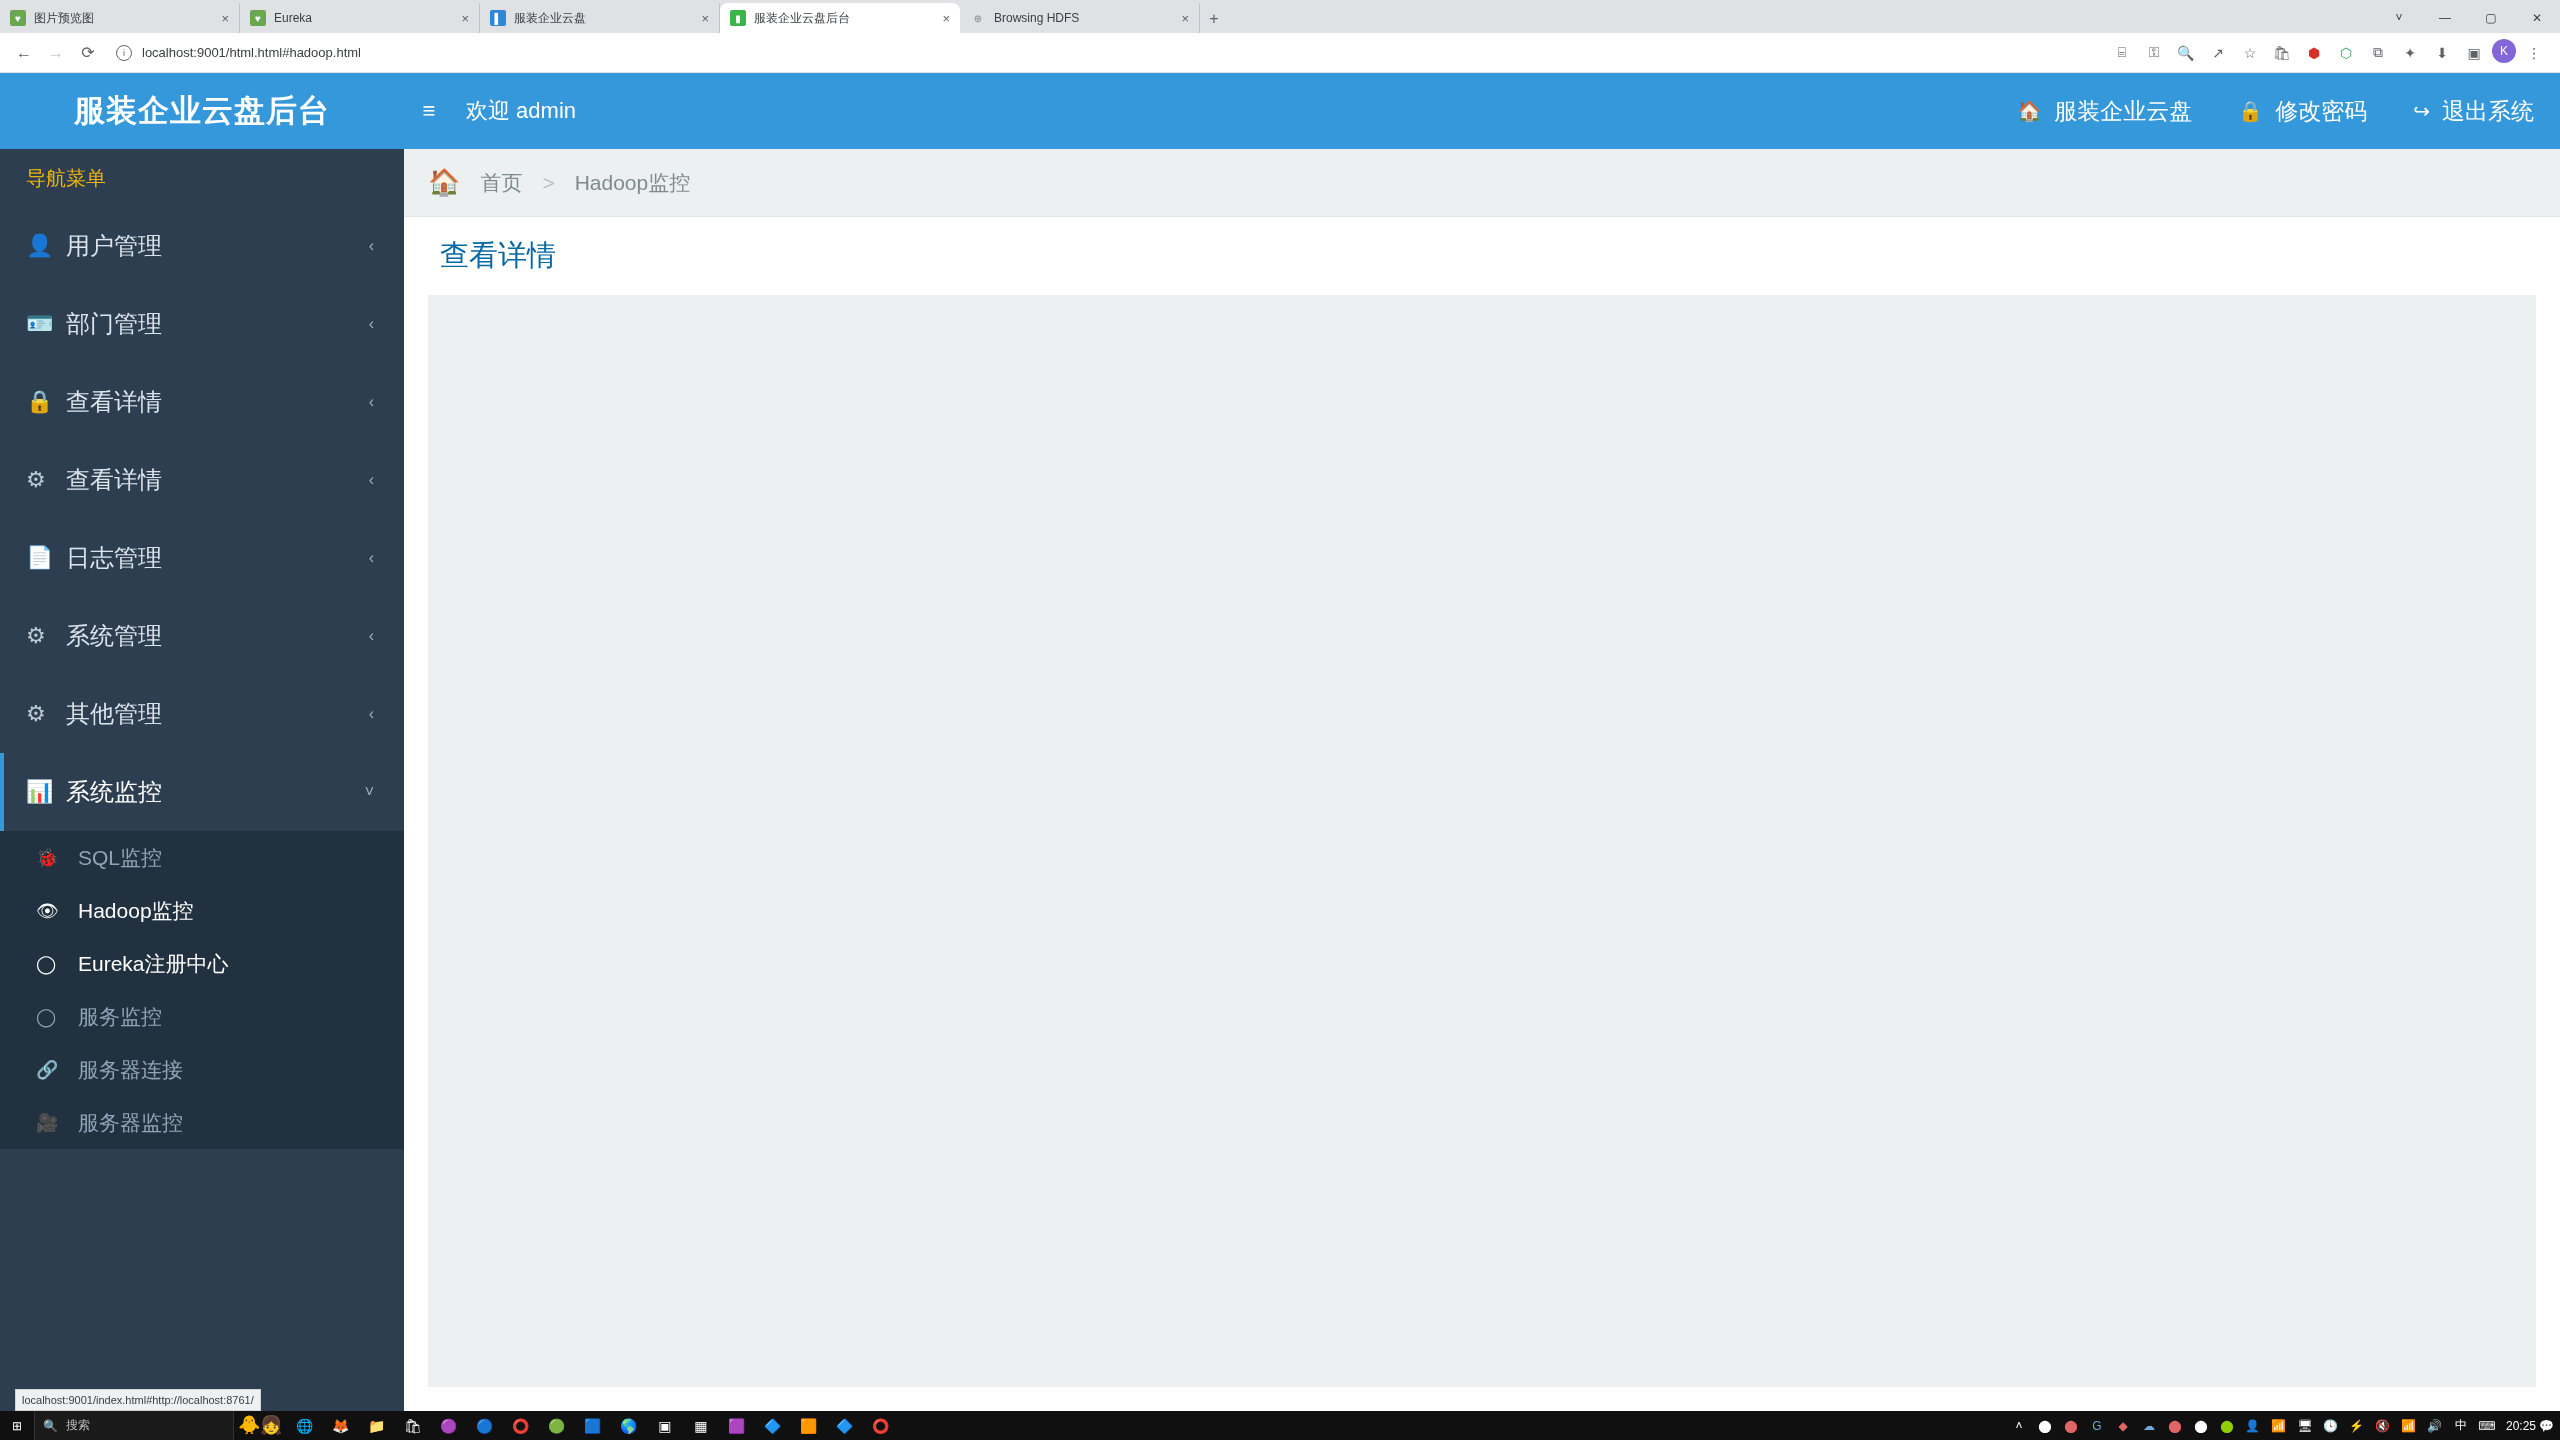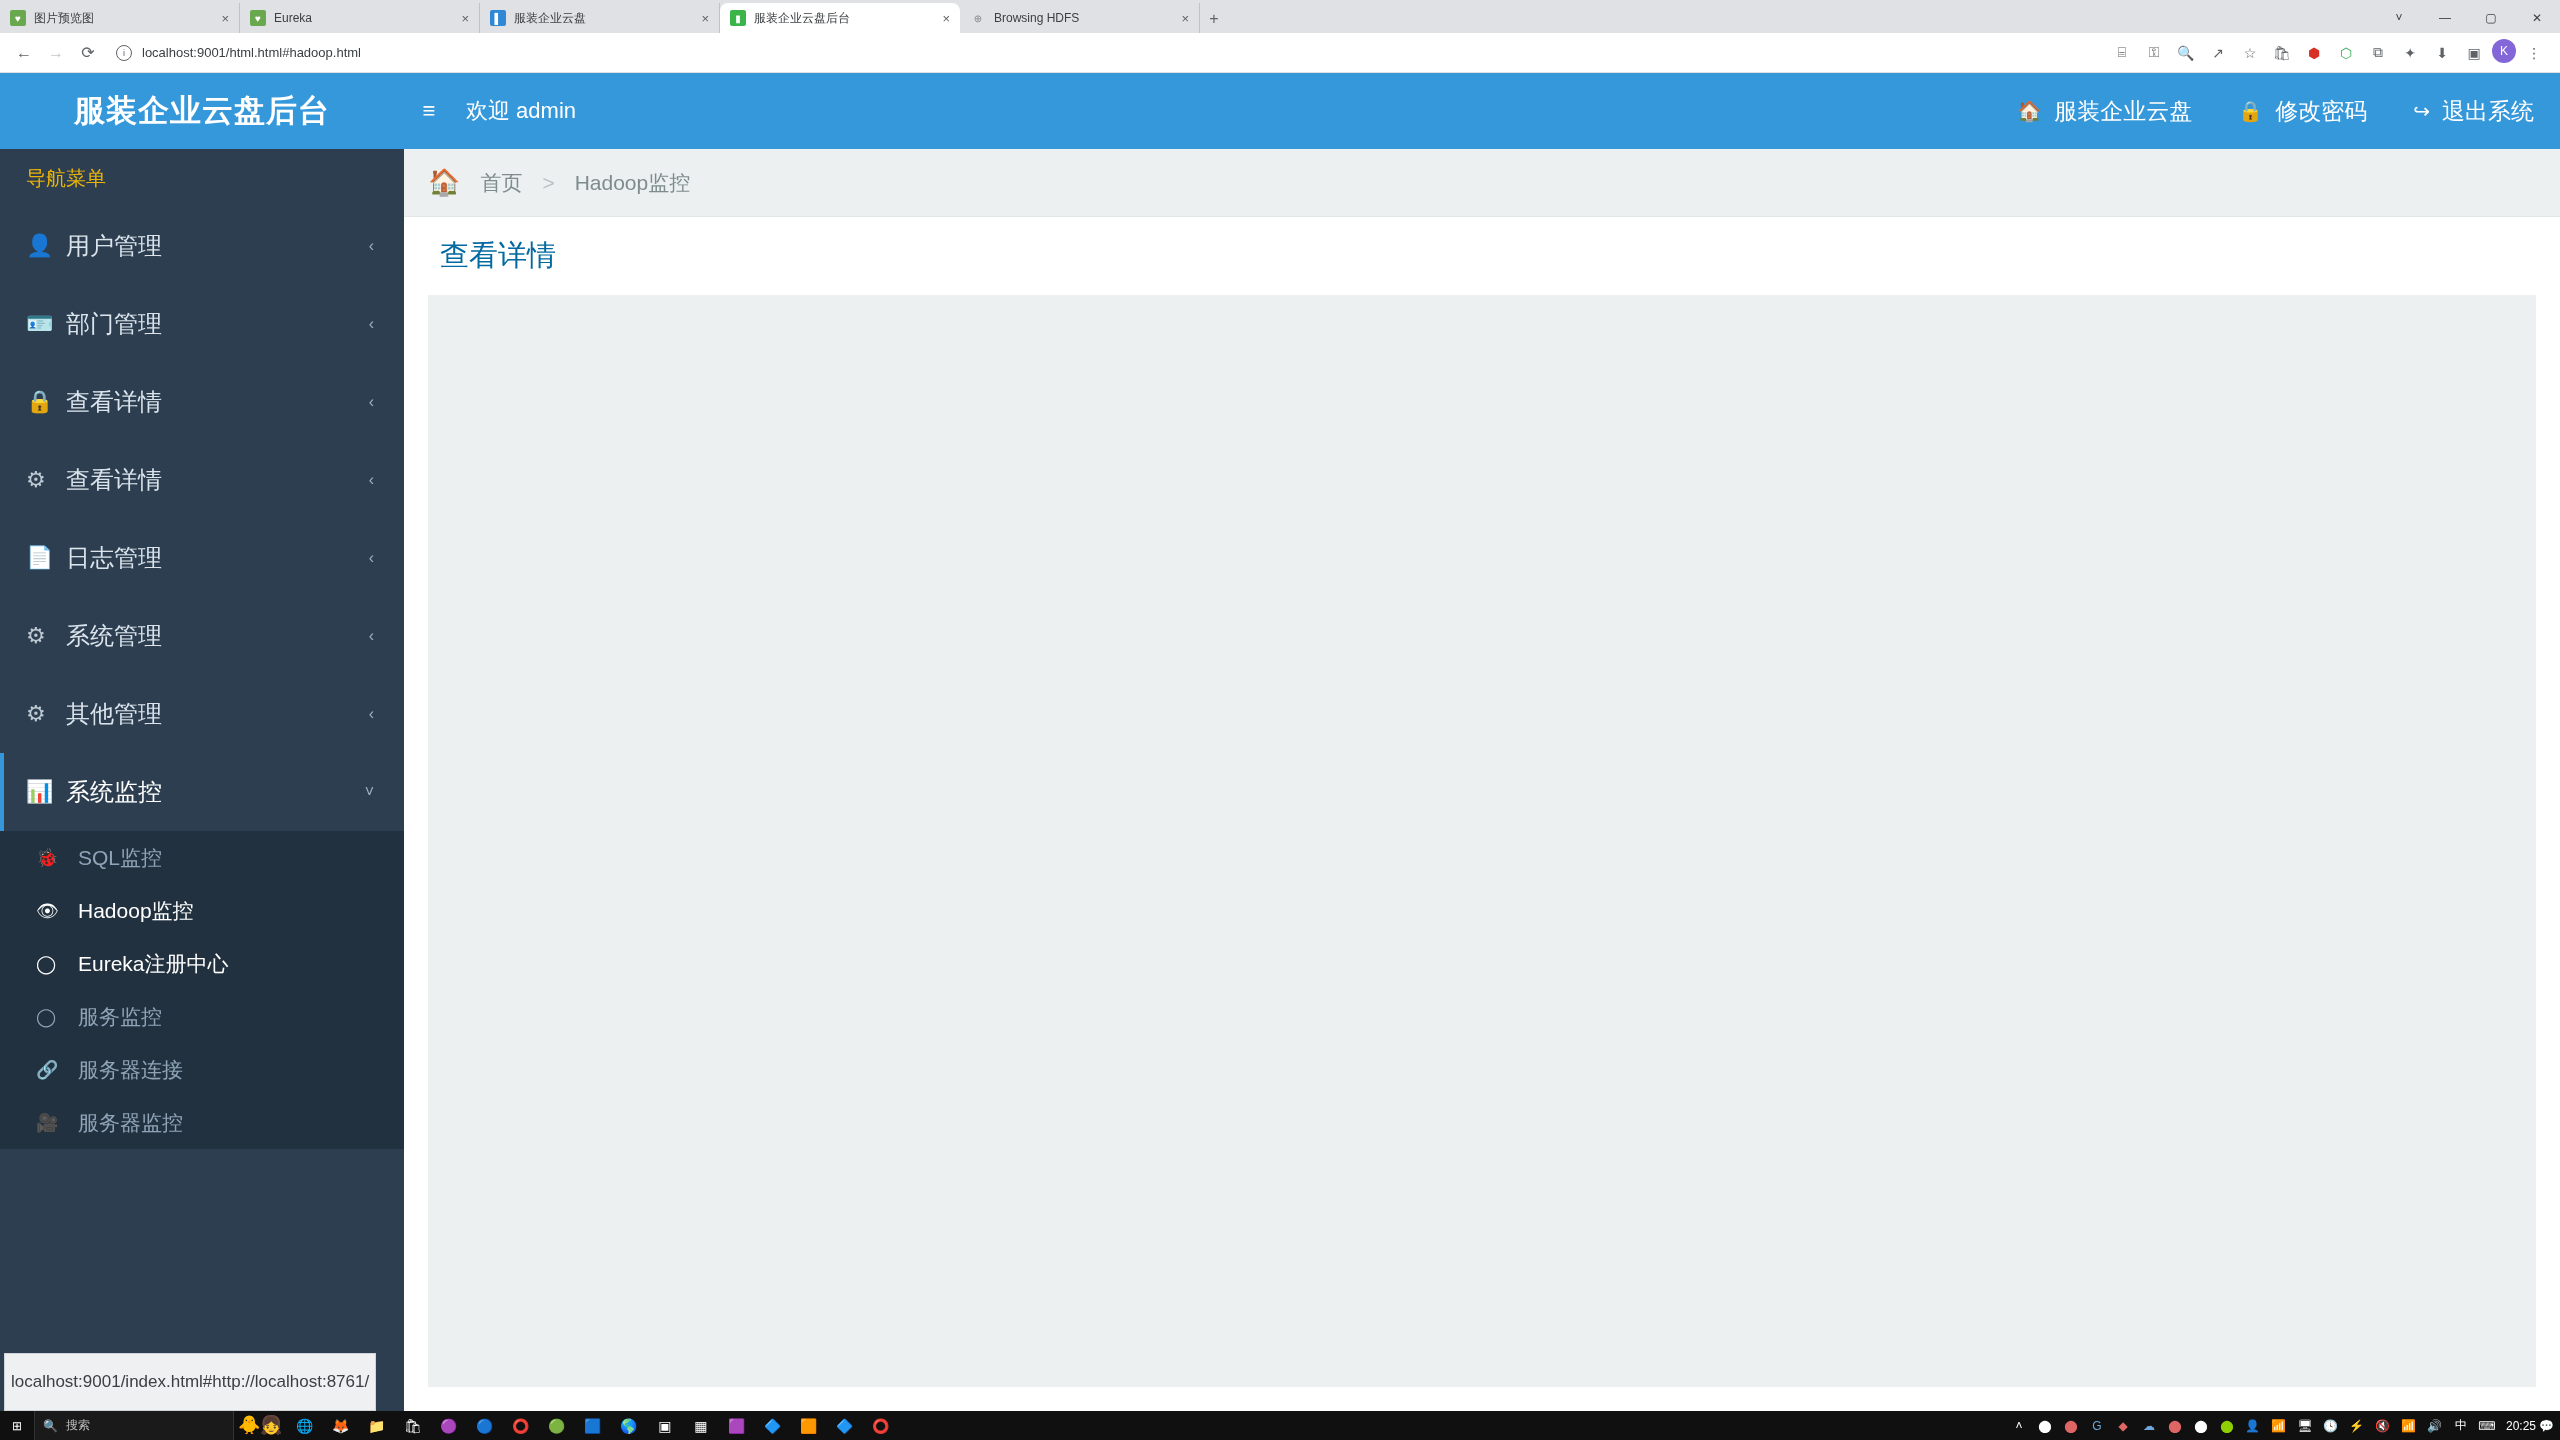--- a/index.html
+++ b/index.html
@@ -48,21 +48,21 @@
 
   .main { flex:1; background:#ecf0f1; display:flex; flex-direction:column; }
   .breadcrumb { height:68px; background:#ecf0f1; display:flex; align-items:center; padding-left:24px; font-size:21px; color:#7f8c8d; gap:20px; border-bottom:1px solid #e1e6e9; }
   .breadcrumb .home-ic { font-size:26px; color:#5e6b75; }
   .breadcrumb .sep { color:#b9c2c8; }
   .content { flex:1; background:#fff; margin:0; display:flex; flex-direction:column; }
   .content-head { height:78px; display:flex; align-items:center; padding-left:36px; font-size:29px; color:#0369a1; }
   .content-body { flex:1; background:#ecf0f1; margin:0 24px 24px 24px; }
 
   
-  .status-url { position:absolute; left:4px; bottom:29px; background:#eef0f2; border:1px solid #d0d4d8; padding:18px 6px; font-size:17px; color:#3c4043; }
+  .status-url { position:absolute; left:15px; bottom:29px; background:#eef0f2; border:1px solid #d0d4d8; padding:4px 6px; font-size:11px; color:#3c4043; }
 
   
   .taskbar { position:absolute; left:0; right:0; bottom:0; height:29px; background:#101010; display:flex; align-items:center; color:#fff; font-size:12px; }
   .taskbar .start { width:34px; display:flex; align-items:center; justify-content:center; }
   .taskbar .search { width:200px; height:100%; background:#1a1a1a; display:flex; align-items:center; padding:0 8px; gap:8px; color:#bbb; border-left:1px solid #333; border-right:1px solid #333;}
   .taskbar .pins { display:flex; height:100%; }
   .taskbar .pins div { width:36px; display:flex; align-items:center; justify-content:center; font-size:14px; }
   .taskbar .tray { margin-left:auto; display:flex; align-items:center; height:100%; }
   .taskbar .tray div { width:26px; display:flex; align-items:center; justify-content:center; font-size:12px; }
   .taskbar .clock { padding:0 10px; font-size:12px;margin-left:8px; }

